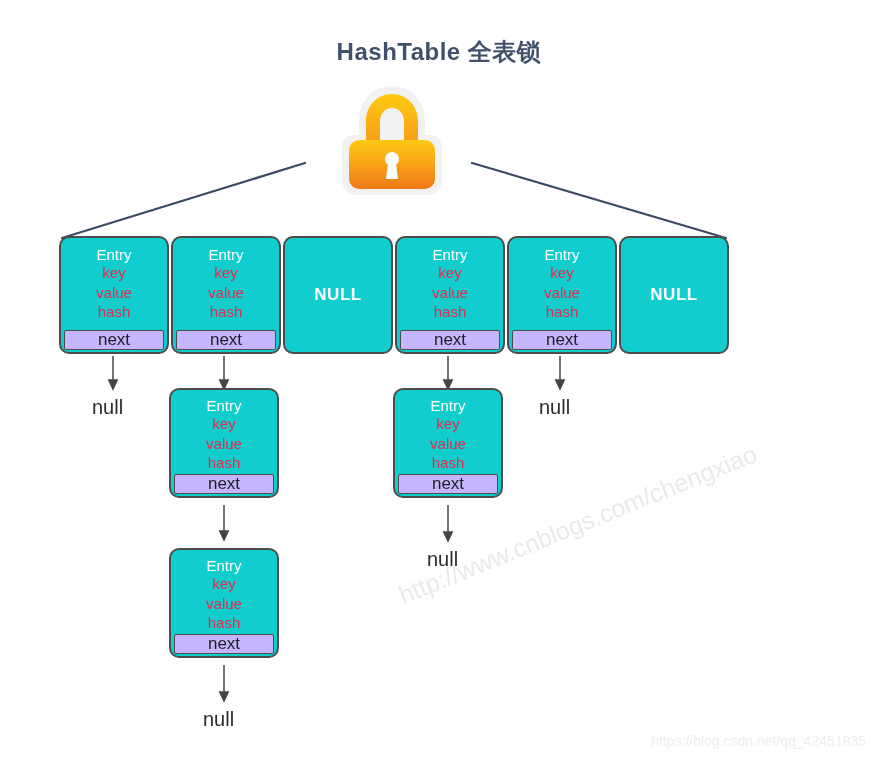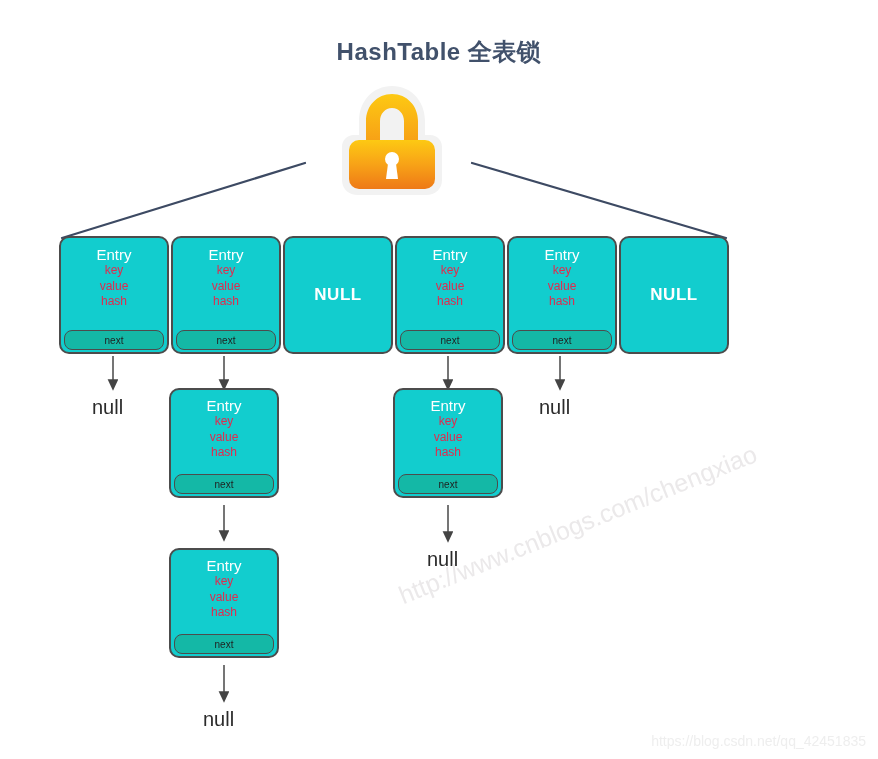--- a/index.html
+++ b/index.html
@@ -73,43 +73,43 @@
   }
   .entry-title {
     color: #ffffff;
     font-weight: normal;
     font-size: 15px;
     margin-top: 9px;
     line-height: 1.05;
   }
   .entry-field {
     color: #e12b4e;
-    font-size: 12px;
+    font-size: 15px;
     line-height: 1.32;
   }
   .null-label {
     color: #ffffff;
     font-weight: bold;
     font-size: 17px;
     letter-spacing: 0.5px;
   }
   .next-bar {
     position: absolute;
     left: 3px;
     right: 3px;
     bottom: 2px;
     height: 20px;
-    background: #14b8a6;
+    background: #c4b5fd;
     border: 1.5px solid #4c4c4c;
-    border-radius: 8px;
+    border-radius: 2px;
     box-sizing: border-box;
     display: flex;
     align-items: center;
     justify-content: center;
-    font-size: 10px;
+    font-size: 17px;
     color: #1f1f1f;
   }
 
   
   .node {
     position: absolute;
     width: 110px;
     height: 110px;
     background: #12cdce;
     border: 2px solid #4c4c4c;

